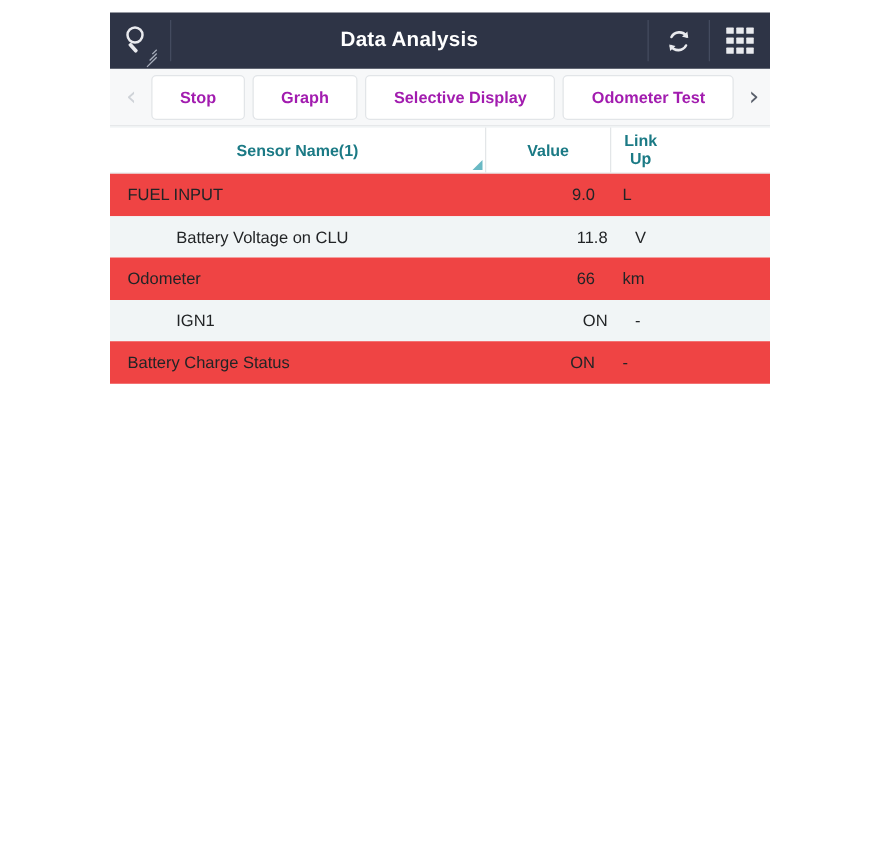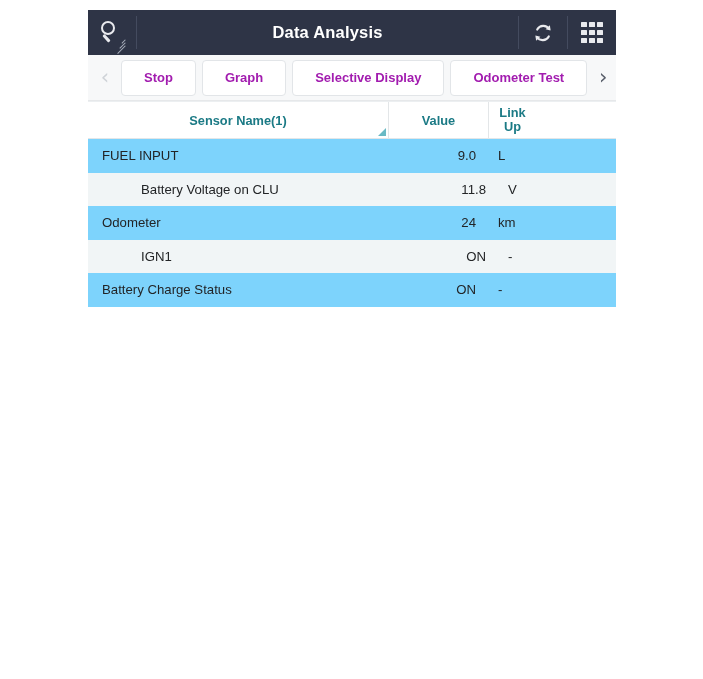--- a/index.html
+++ b/index.html
@@ -177,21 +177,21 @@
     right: 2px; bottom: 2px;
     width: 0; height: 0;
     border-left: 8px solid transparent;
     border-bottom: 8px solid #69b9c4;
   }
 
   .row {
     height: 33.5px;
     display: flex;
     align-items: center;
-    background: #7dd3fc;
+    background: #ef4444;
   }
   .row.alt { background: #f1f5f6; padding-left: 39px; }
 
   .cell { box-sizing: border-box; font-size: 13.2px; color: #222426; }
   .c-name  { width: 300px; padding-left: 14px; }
   .c-value { width: 100px; text-align: right; padding-right: 12px; }
   .c-unit  { width: 79px; padding-left: 10px; }
   .c-link  { width: 48px; }
 </style>
 </head>
@@ -284,21 +284,21 @@
 
     <div class="row alt">
       <div class="cell c-name">Battery Voltage on CLU</div>
       <div class="cell c-value">11.8</div>
       <div class="cell c-unit">V</div>
       <div class="cell c-link"></div>
     </div>
 
     <div class="row">
       <div class="cell c-name">Odometer</div>
-      <div class="cell c-value">24</div>
+      <div class="cell c-value">66</div>
       <div class="cell c-unit">km</div>
       <div class="cell c-link"></div>
     </div>
 
     <div class="row alt">
       <div class="cell c-name">IGN1</div>
       <div class="cell c-value">ON</div>
       <div class="cell c-unit">-</div>
       <div class="cell c-link"></div>
     </div>

